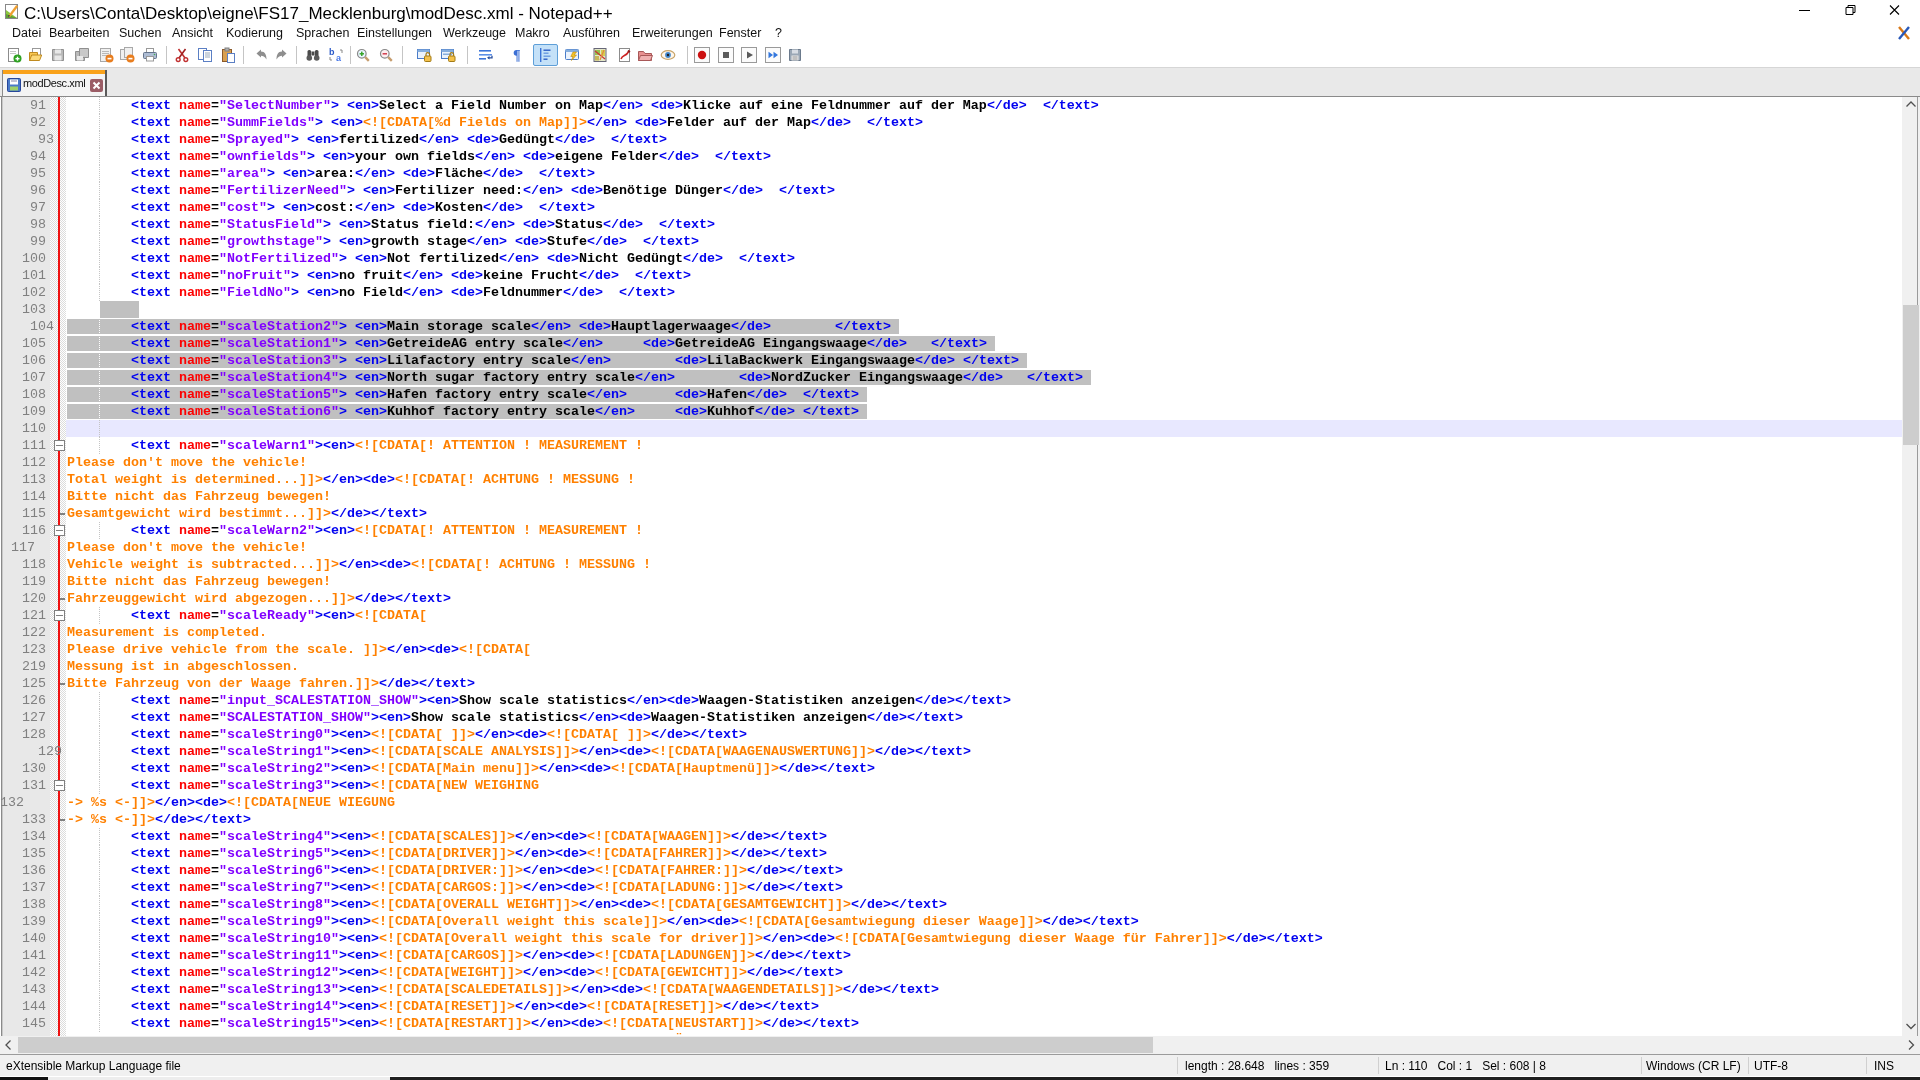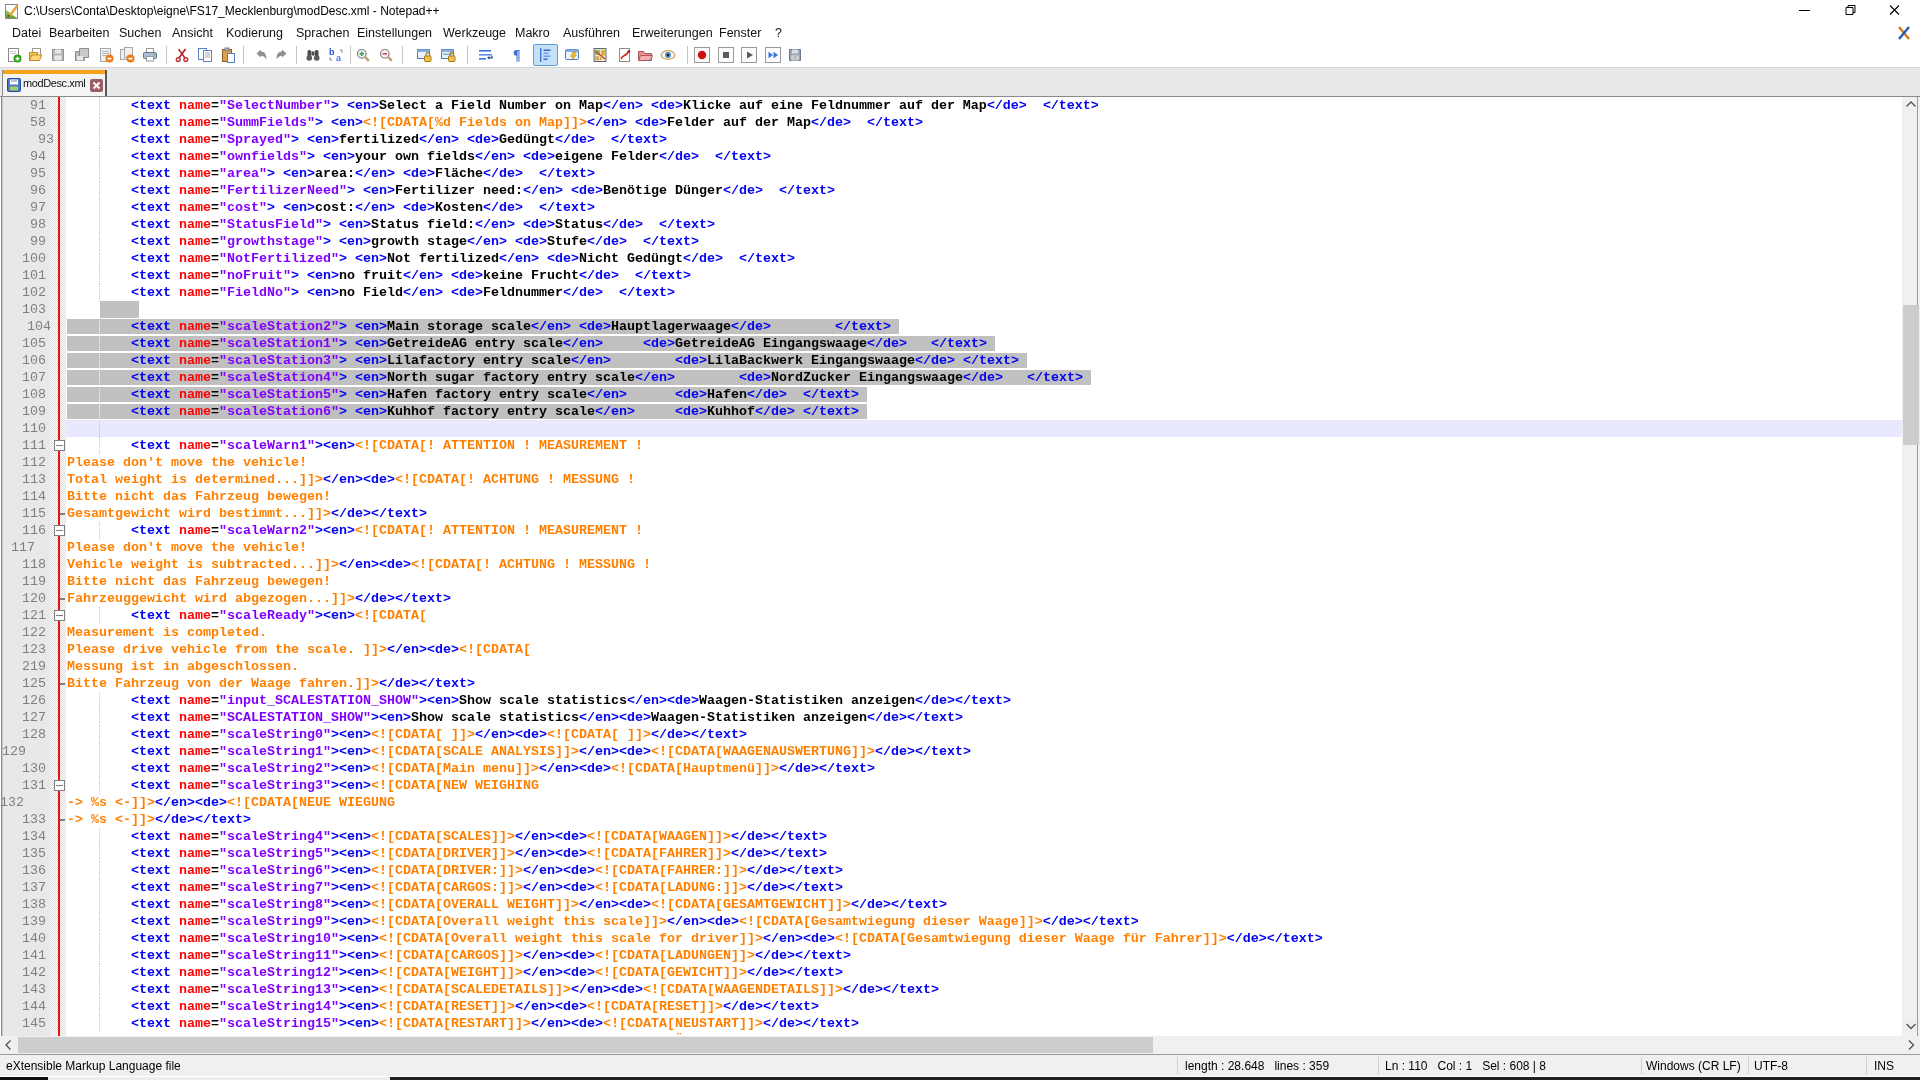--- a/index.html
+++ b/index.html
@@ -1,18 +1,18 @@
 <!DOCTYPE html>
 <html><head><meta charset="utf-8">
 <style>
 * { margin:0; padding:0; box-sizing:border-box; }
 html,body { width:1920px; height:1080px; overflow:hidden; background:#fff;
   font-family:"Liberation Sans",sans-serif; }
 #titlebar { position:absolute; left:0; top:0; width:1920px; height:22px; background:#fff; }
-#title { position:absolute; left:24px; top:4px; font-size:12px; color:#000; }
+#title { position:absolute; left:24px; top:4px; font-size:17px; color:#000; }
 #menubar { position:absolute; left:0; top:22px; width:1920px; height:22px; background:#fff; font-size:12.5px; color:#111; }
 #toolbar { position:absolute; left:0; top:44px; width:1920px; height:23px; background:#fff; }
 #tabbar { position:absolute; left:0; top:67px; width:1920px; height:29px; background:#e9e9e9; border-top:1px solid #d6d6d6; }
 #tab { position:absolute; left:2px; top:2px; width:103px; height:27px; background:#f4f4f4; border-left:1px solid #8a8a8a; }
 #tabtop { position:absolute; left:0px; top:0px; width:103px; height:4px; background:#f9a21b; }
 #tabborder { position:absolute; left:105px; top:2px; width:2px; height:27px; background:#5a5a5a; }
 #editorline { position:absolute; left:0; top:96px; width:1920px; height:1px; background:#8a8a8a; }
 #editor { position:absolute; left:0; top:97px; width:1902px; height:939px; background:#fff; overflow:hidden; }
 #margin { position:absolute; left:3px; top:97px; width:47px; height:939px; background:#e8e8e8; }
 #checker { position:absolute; left:50px; top:97px; width:16px; height:939px;
@@ -282,33 +282,33 @@
 </div>
 <div id="editorline"></div>
 <div id="editor"></div>
 <div id="lborder1"></div>
 <div id="lborder2"></div>
 <div id="margin"></div>
 <div id="checker"></div>
 <div id="redline"></div>
 <div id="nums">
 <div style="position:absolute;top:97px;left:0;width:46px;text-align:right">91</div>
-<div style="position:absolute;top:114px;left:0;width:46px;text-align:right">58</div>
+<div style="position:absolute;top:114px;left:0;width:46px;text-align:right">92</div>
 <div style="position:absolute;top:131px;left:8px;width:46px;text-align:right">93</div>
 <div style="position:absolute;top:148px;left:0;width:46px;text-align:right">94</div>
 <div style="position:absolute;top:165px;left:0;width:46px;text-align:right">95</div>
 <div style="position:absolute;top:182px;left:0;width:46px;text-align:right">96</div>
 <div style="position:absolute;top:199px;left:0;width:46px;text-align:right">97</div>
 <div style="position:absolute;top:216px;left:0;width:46px;text-align:right">98</div>
 <div style="position:absolute;top:233px;left:0;width:46px;text-align:right">99</div>
 <div style="position:absolute;top:250px;left:0;width:46px;text-align:right">100</div>
 <div style="position:absolute;top:267px;left:0;width:46px;text-align:right">101</div>
 <div style="position:absolute;top:284px;left:0;width:46px;text-align:right">102</div>
 <div style="position:absolute;top:301px;left:0;width:46px;text-align:right">103</div>
-<div style="position:absolute;top:318px;left:16px;width:46px;text-align:center">104</div>
+<div style="position:absolute;top:318px;left:8px;width:46px;text-align:right">104</div>
 <div style="position:absolute;top:335px;left:0;width:46px;text-align:right">105</div>
 <div style="position:absolute;top:352px;left:0;width:46px;text-align:right">106</div>
 <div style="position:absolute;top:369px;left:0;width:46px;text-align:right">107</div>
 <div style="position:absolute;top:386px;left:0;width:46px;text-align:right">108</div>
 <div style="position:absolute;top:403px;left:0;width:46px;text-align:right">109</div>
 <div style="position:absolute;top:420px;left:0;width:46px;text-align:right">110</div>
 <div style="position:absolute;top:437px;left:0;width:46px;text-align:right">111</div>
 <div style="position:absolute;top:454px;left:0;width:46px;text-align:right">112</div>
 <div style="position:absolute;top:471px;left:0;width:46px;text-align:right">113</div>
 <div style="position:absolute;top:488px;left:0;width:46px;text-align:right">114</div>
@@ -319,21 +319,21 @@
 <div style="position:absolute;top:573px;left:0;width:46px;text-align:right">119</div>
 <div style="position:absolute;top:590px;left:0;width:46px;text-align:right">120</div>
 <div style="position:absolute;top:607px;left:0;width:46px;text-align:right">121</div>
 <div style="position:absolute;top:624px;left:0;width:46px;text-align:right">122</div>
 <div style="position:absolute;top:641px;left:0;width:46px;text-align:right">123</div>
 <div style="position:absolute;top:658px;left:0;width:46px;text-align:right">219</div>
 <div style="position:absolute;top:675px;left:0;width:46px;text-align:right">125</div>
 <div style="position:absolute;top:692px;left:0;width:46px;text-align:right">126</div>
 <div style="position:absolute;top:709px;left:0;width:46px;text-align:right">127</div>
 <div style="position:absolute;top:726px;left:0;width:46px;text-align:right">128</div>
-<div style="position:absolute;top:743px;left:2px;width:46px;">129</div>
+<div style="position:absolute;top:743px;left:16px;width:46px;text-align:right">129</div>
 <div style="position:absolute;top:760px;left:0;width:46px;text-align:right">130</div>
 <div style="position:absolute;top:777px;left:0;width:46px;text-align:right">131</div>
 <div style="position:absolute;top:794px;left:0;width:46px;text-align:left">132</div>
 <div style="position:absolute;top:811px;left:0;width:46px;text-align:right">133</div>
 <div style="position:absolute;top:828px;left:0;width:46px;text-align:right">134</div>
 <div style="position:absolute;top:845px;left:0;width:46px;text-align:right">135</div>
 <div style="position:absolute;top:862px;left:0;width:46px;text-align:right">136</div>
 <div style="position:absolute;top:879px;left:0;width:46px;text-align:right">137</div>
 <div style="position:absolute;top:896px;left:0;width:46px;text-align:right">138</div>
 <div style="position:absolute;top:913px;left:0;width:46px;text-align:right">139</div>

